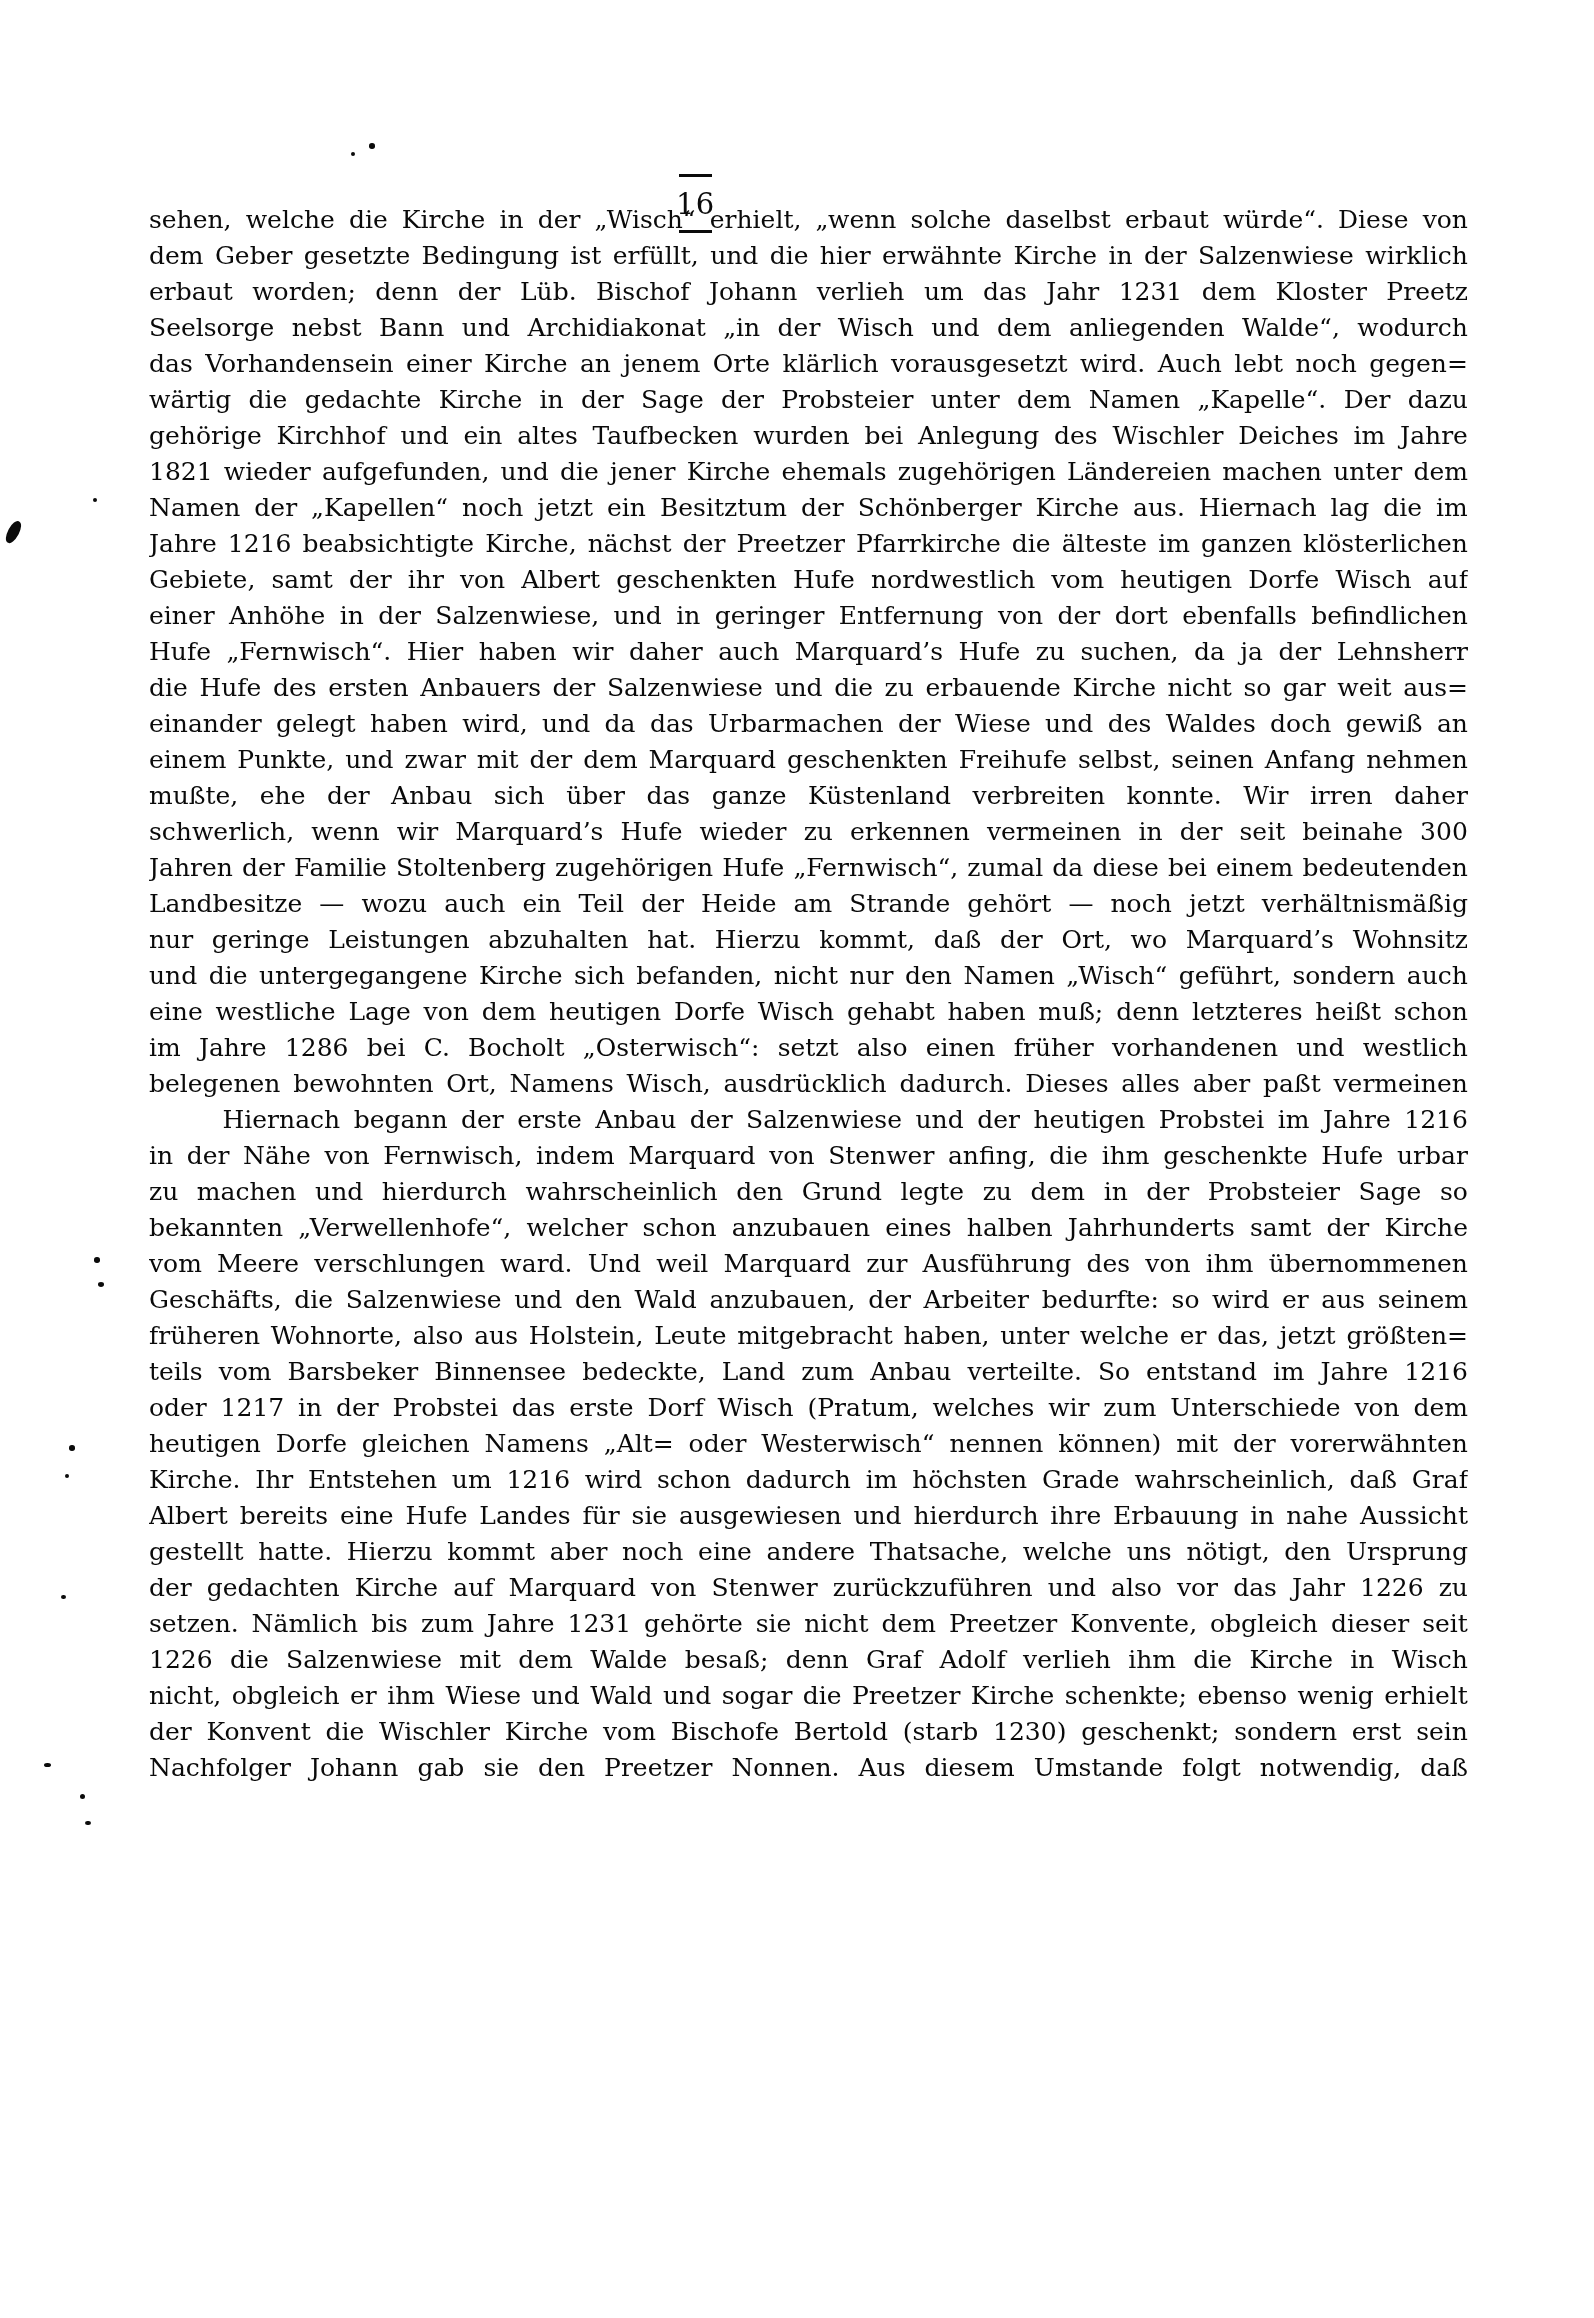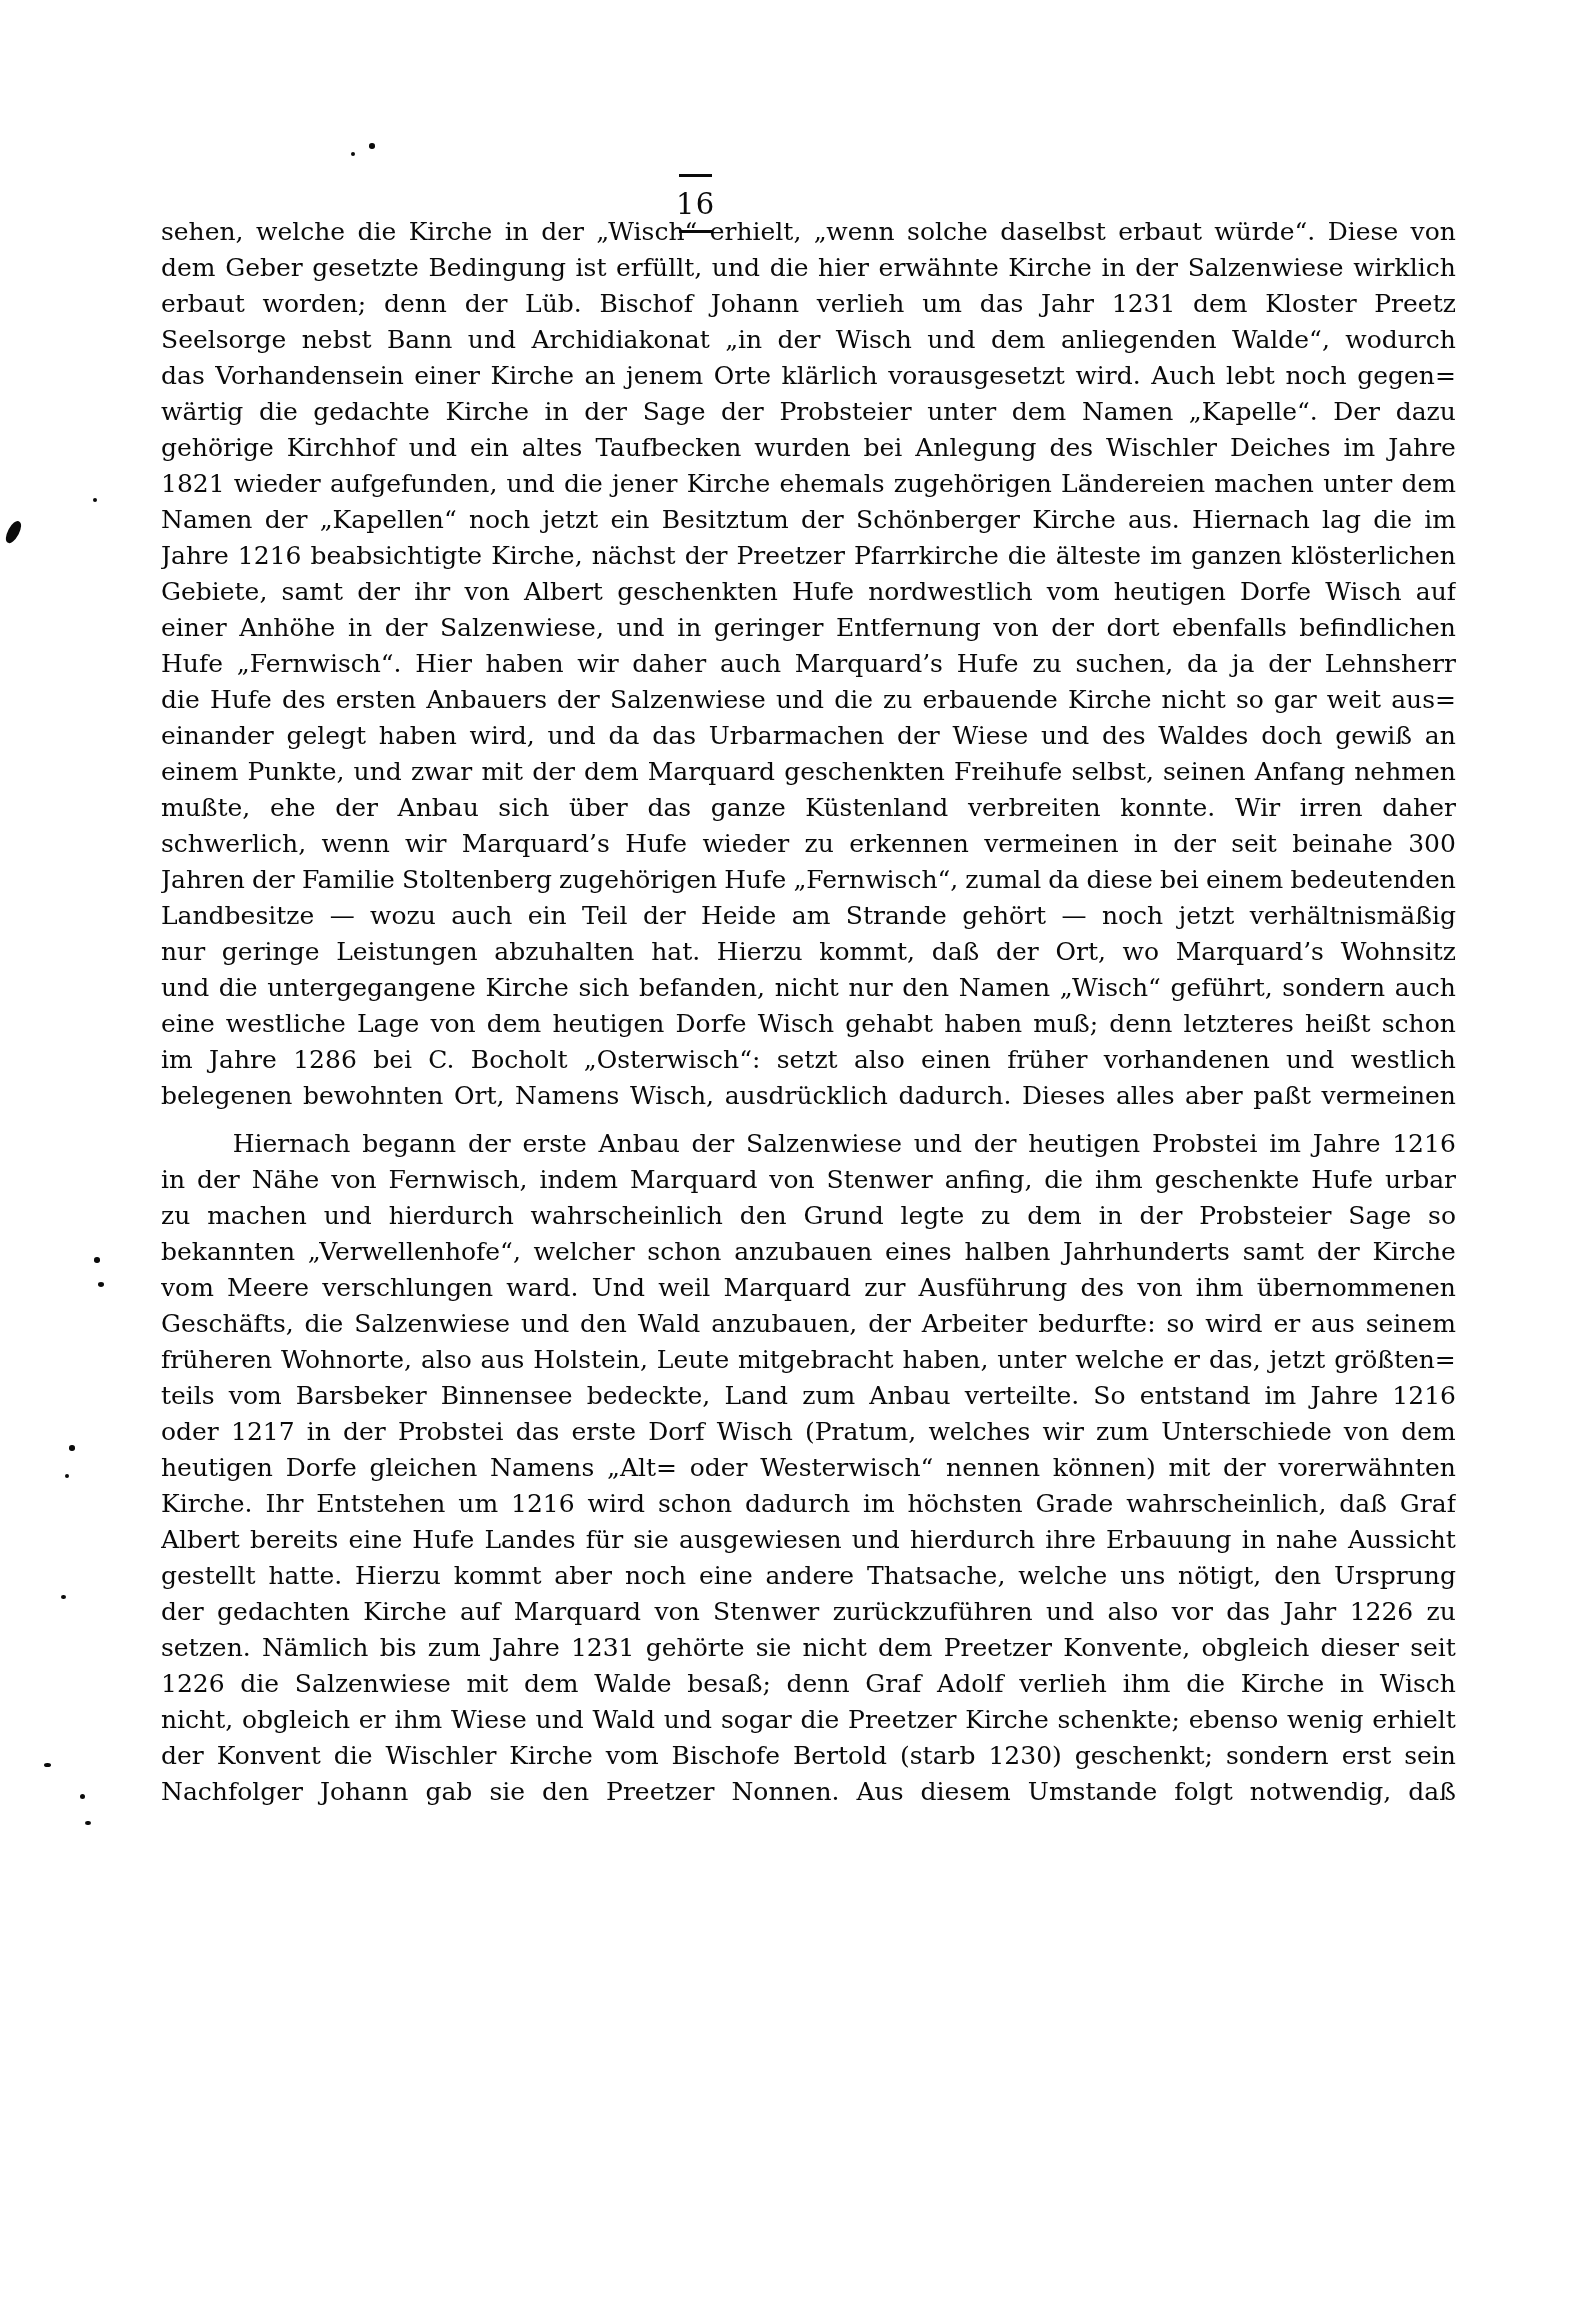--- a/index.html
+++ b/index.html
@@ -46,21 +46,21 @@
 
   
   #textblock {
     position: absolute;
     left: 149px;
     top: 202px;
     width: 1319px;
   }
 
   .para {
-    margin: 12px;
+    margin: 0;
     padding: 0;
   }
 
   .line {
     display: flex;
     justify-content: space-between;
     height: 36px;
     line-height: 36px;
     font-size: 25px;
     color: #0a0a0a;

